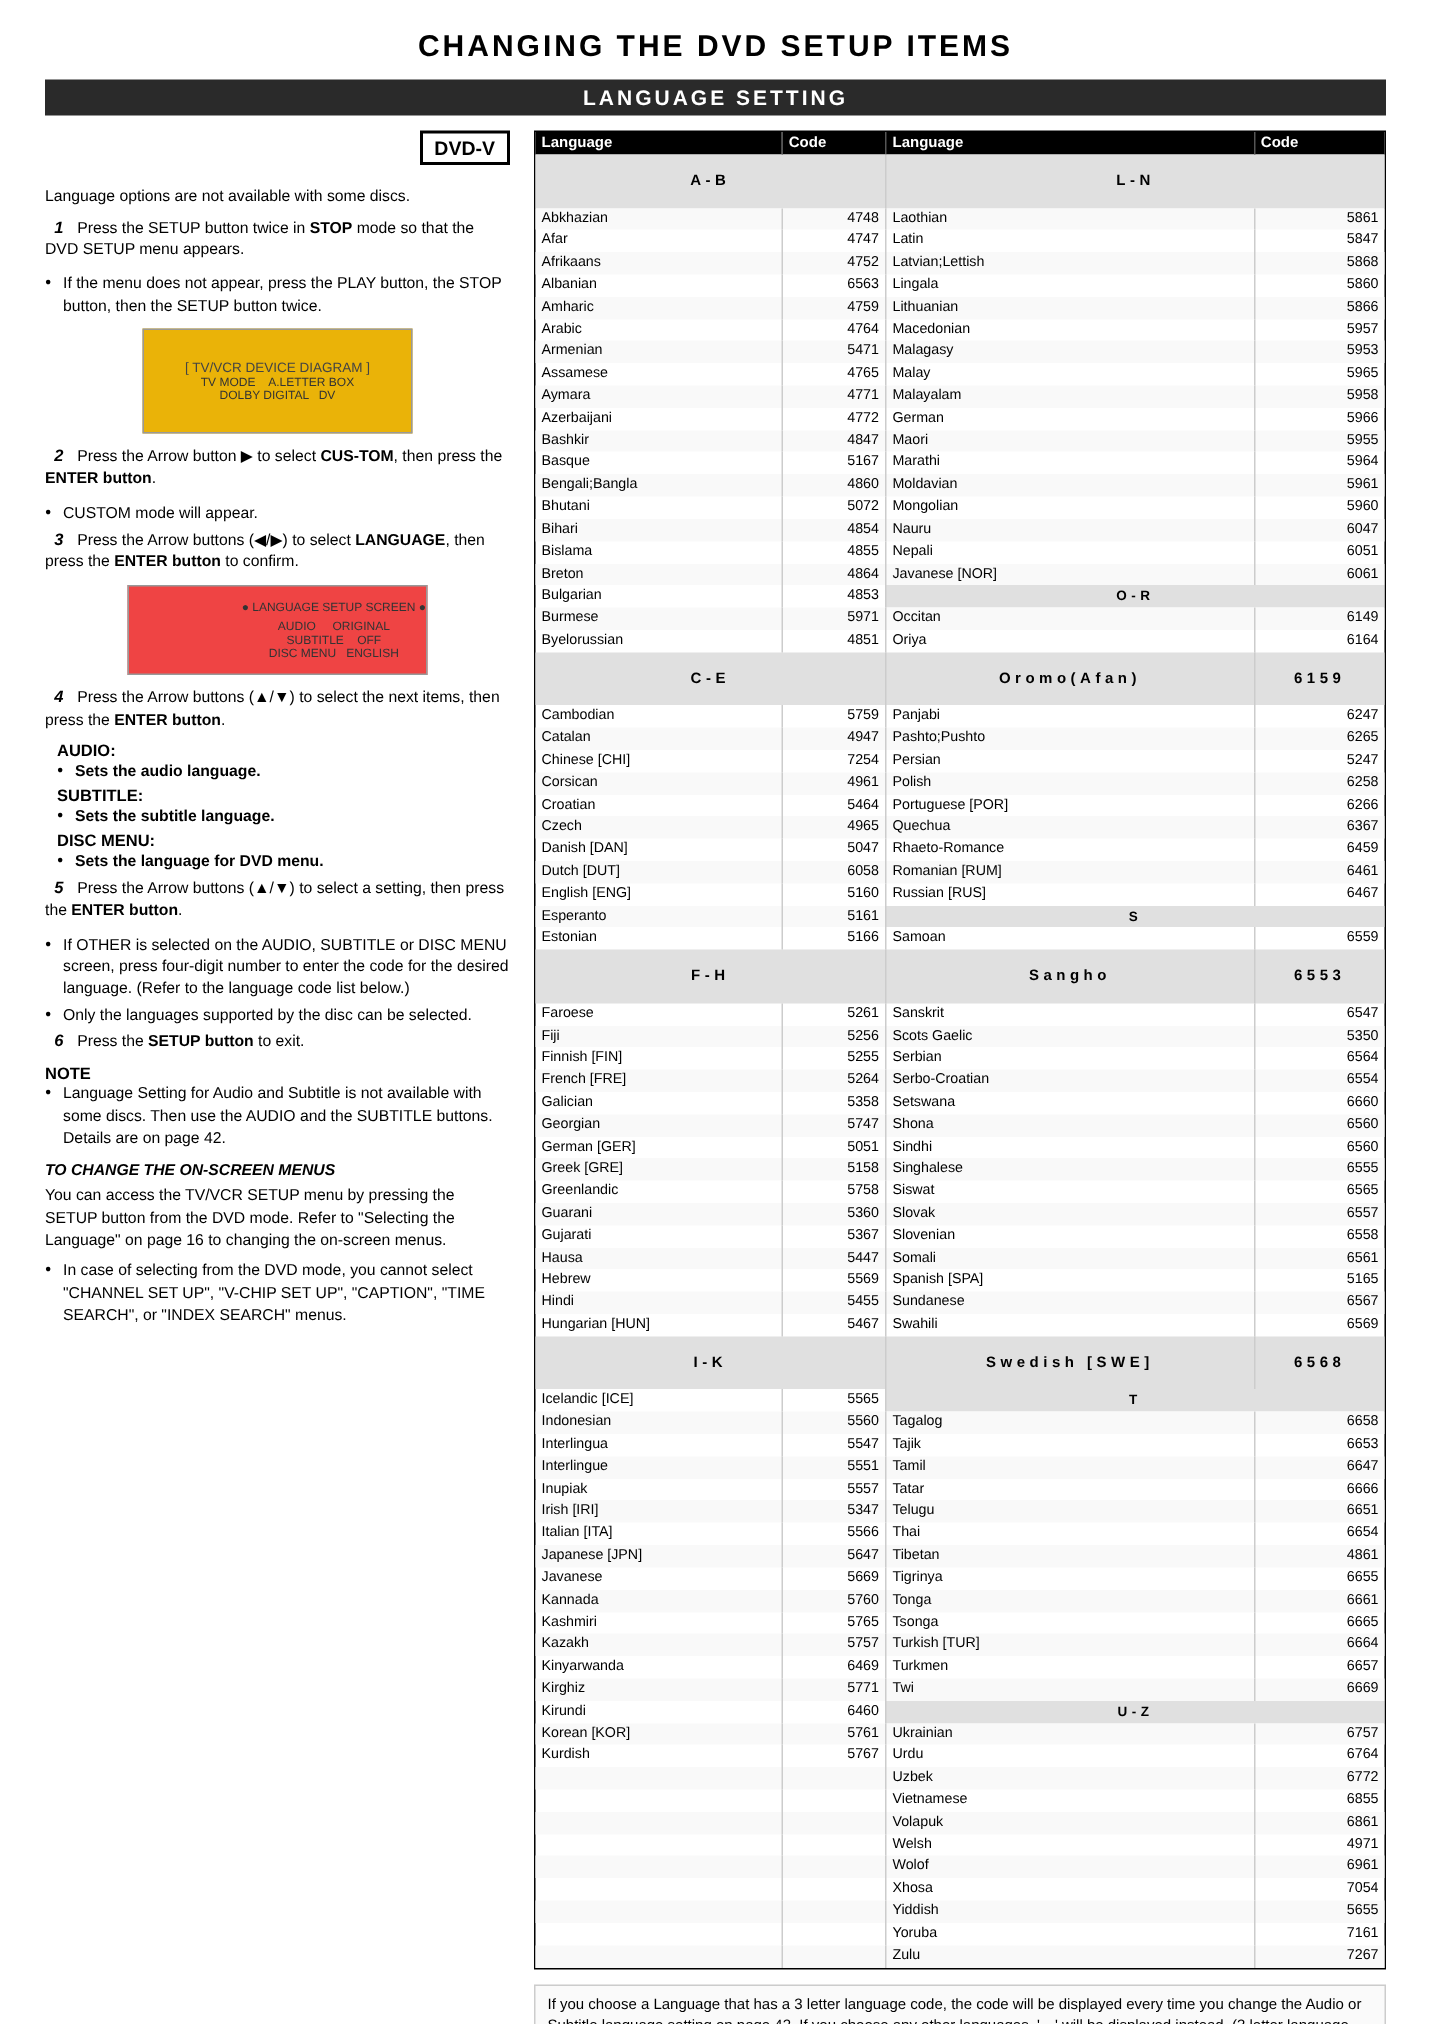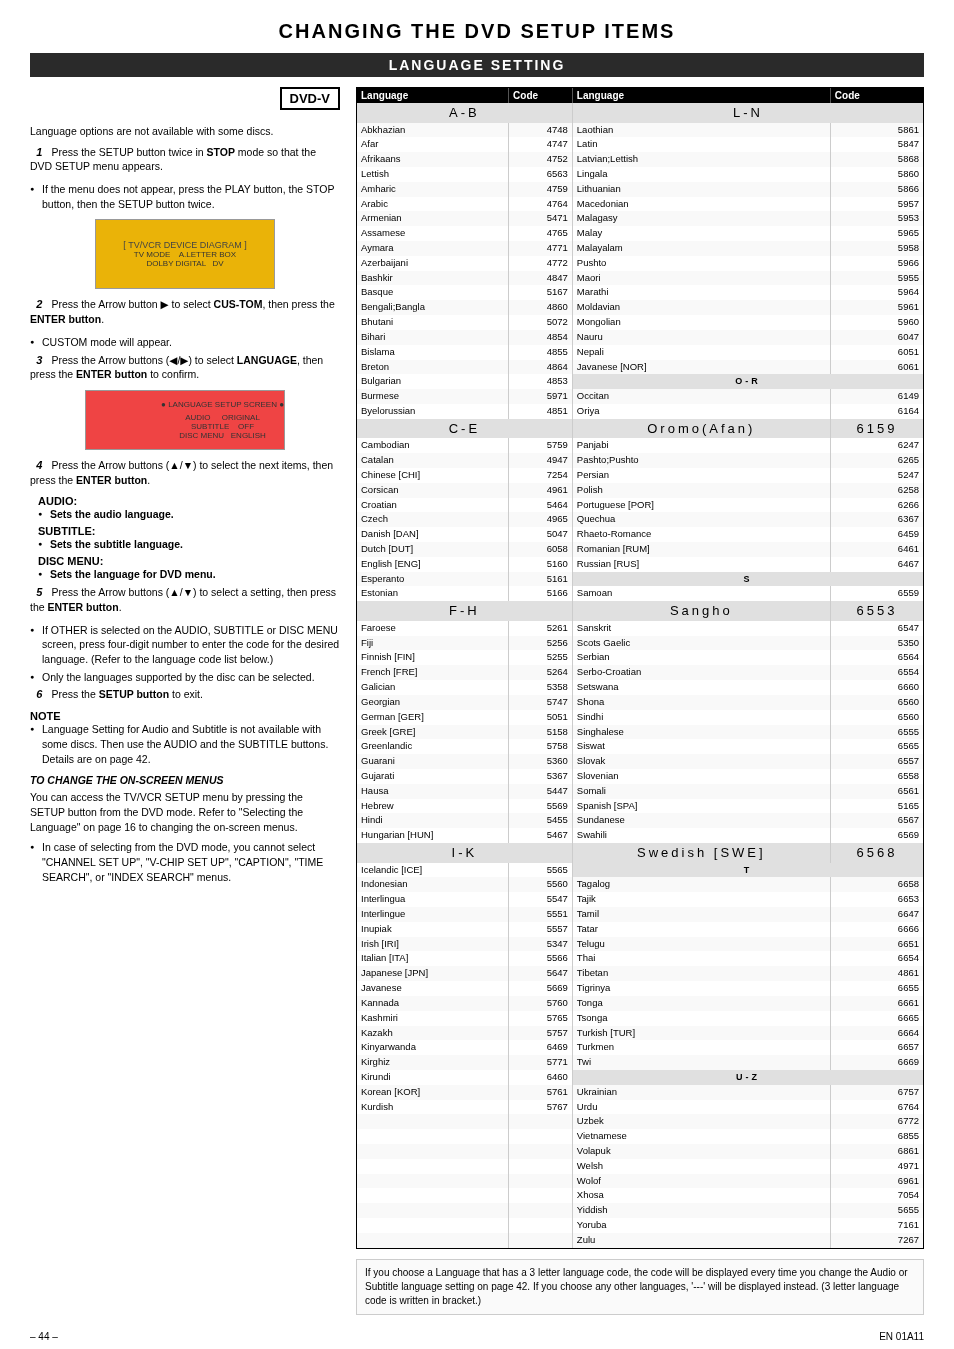--- a/index.html
+++ b/index.html
@@ -145,25 +145,25 @@
     .lang-table td {
       padding: 1px 4px;
       border-right: 1px solid #ccc;
       vertical-align: top;
       line-height: 1.35;
     }
     .lang-table td:last-child { border-right: none; }
     .lang-table tr:nth-child(even) td { background: #f9f9f9; }
     .section-row td {
       background: #e0e0e0 !important;
-      font-weight: normal;
-      font-size: 13px;
+      font-weight: bold;
+      font-size: 10px;
       text-align: center;
       letter-spacing: 3px;
-      padding: 1px 4px;
+      padding: 11px 4px;
     }
     .code-col {
       text-align: right;
       padding-right: 6px;
       color: #000;
     }
     .footer-note {
       margin-top: 10px;
       font-size: 10px;
       line-height: 1.4;
@@ -290,21 +290,21 @@
                 <td>Latin</td>
                 <td class="code-col">5847</td>
               </tr>
               <tr>
                 <td>Afrikaans</td>
                 <td class="code-col">4752</td>
                 <td>Latvian;Lettish</td>
                 <td class="code-col">5868</td>
               </tr>
               <tr>
-                <td>Lettish</td>
+                <td>Albanian</td>
                 <td class="code-col">6563</td>
                 <td>Lingala</td>
                 <td class="code-col">5860</td>
               </tr>
               <tr>
                 <td>Amharic</td>
                 <td class="code-col">4759</td>
                 <td>Lithuanian</td>
                 <td class="code-col">5866</td>
               </tr>
@@ -328,21 +328,21 @@
               </tr>
               <tr>
                 <td>Aymara</td>
                 <td class="code-col">4771</td>
                 <td>Malayalam</td>
                 <td class="code-col">5958</td>
               </tr>
               <tr>
                 <td>Azerbaijani</td>
                 <td class="code-col">4772</td>
-                <td>Pushto</td>
+                <td>German</td>
                 <td class="code-col">5966</td>
               </tr>
               <tr>
                 <td>Bashkir</td>
                 <td class="code-col">4847</td>
                 <td>Maori</td>
                 <td class="code-col">5955</td>
               </tr>
               <tr>
                 <td>Basque</td>

